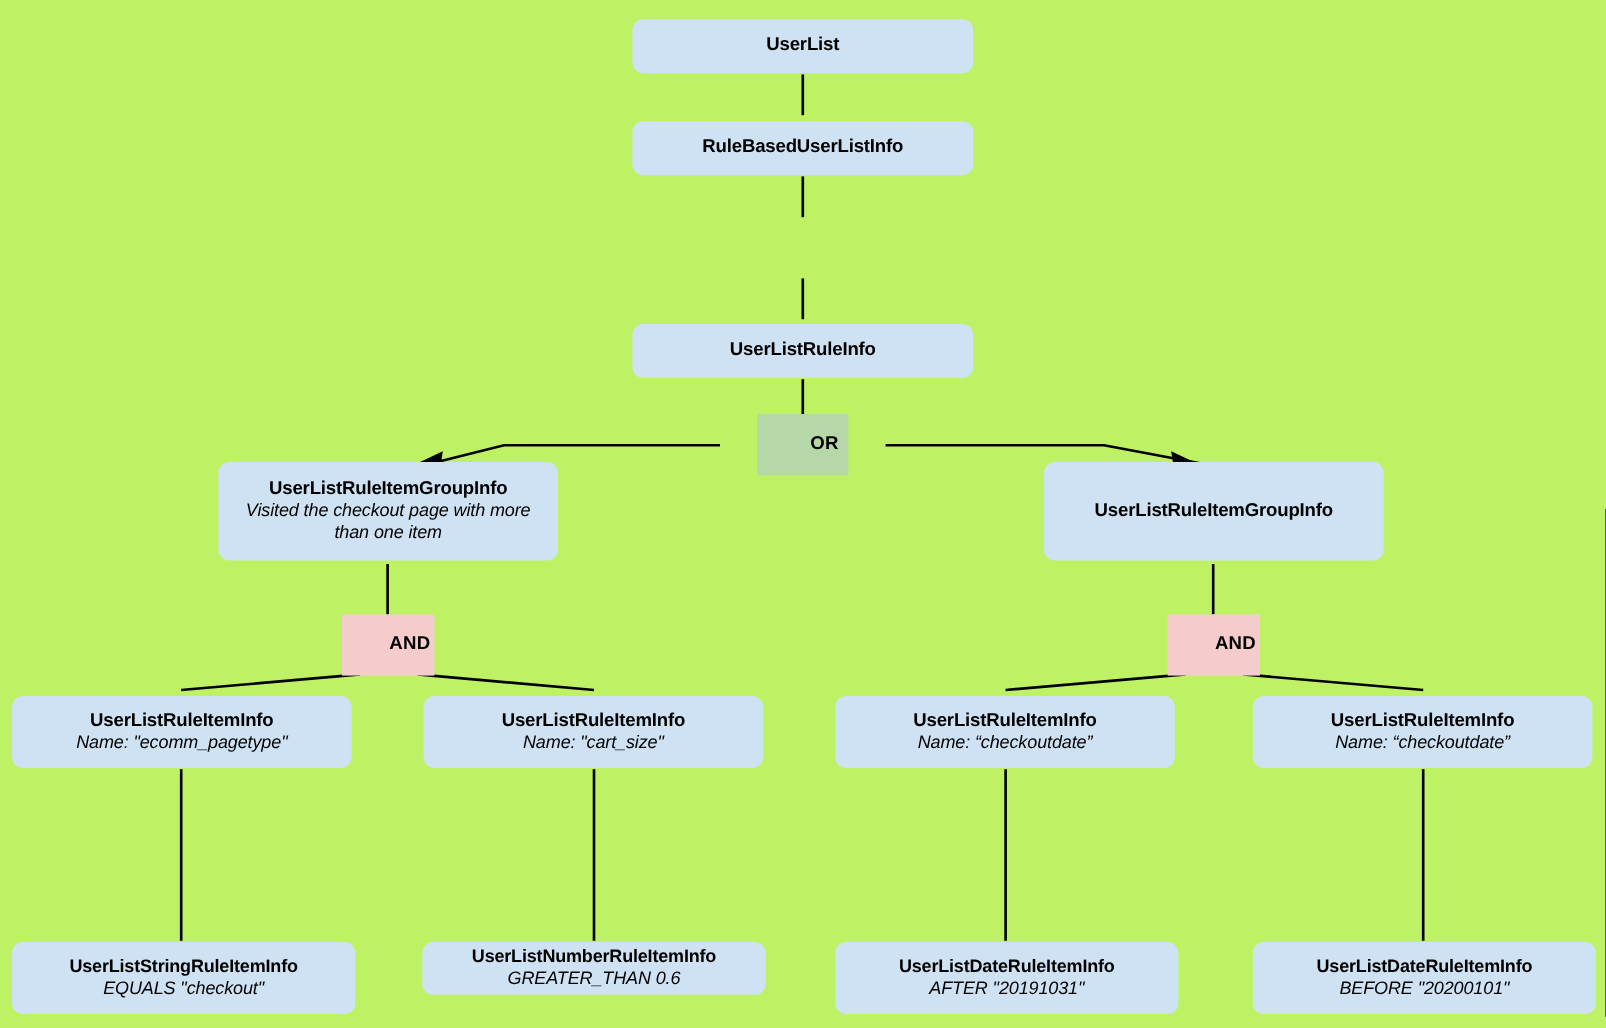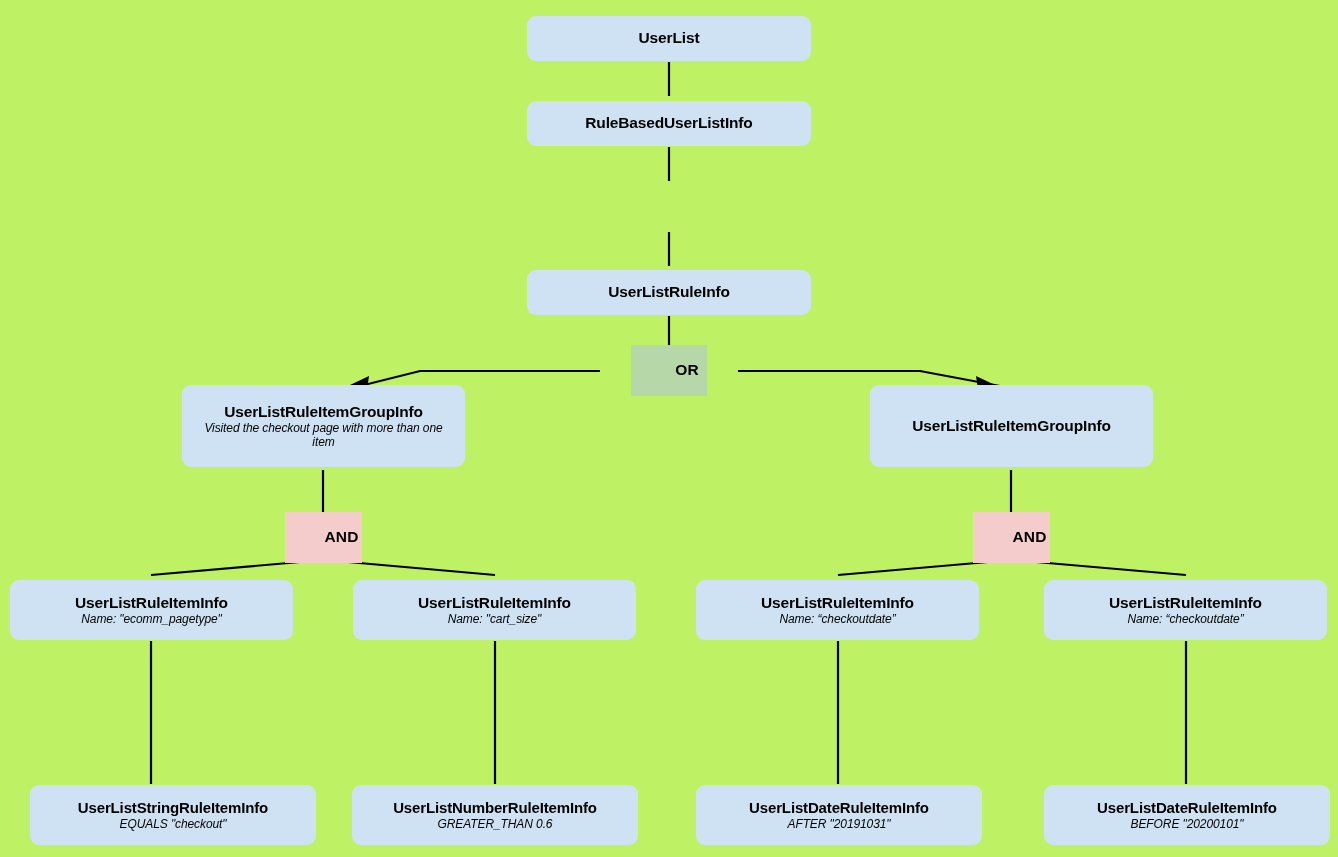--- a/index.html
+++ b/index.html
@@ -47,21 +47,21 @@
     font-weight: bold;
     font-size: 15.5px;
     letter-spacing: -0.15px;
     white-space: nowrap;
   }
   .node-title.small {
     font-size: 15px;
   }
   .node-sub {
     font-style: italic;
-    font-size: 12px;
+    font-size: 15px;
     letter-spacing: -0.1px;
     padding: 0 10px;
   }
   .node-sub.nowrap { white-space: nowrap; padding: 0; }
 
   .op-label {
     font-weight: bold;
     font-size: 15.5px;
     letter-spacing: 0.2px;
   }
@@ -151,26 +151,26 @@
   <div class="node entity" style="left:696px; top:580px; width:283px; height:60px;">
     <span class="node-title">UserListRuleItemInfo</span>
     <span class="node-sub nowrap">Name: “checkoutdate”</span>
   </div>
 
   <div class="node entity" style="left:1044px; top:580px; width:283px; height:60px;">
     <span class="node-title">UserListRuleItemInfo</span>
     <span class="node-sub nowrap">Name: “checkoutdate”</span>
   </div>
 
-  <div class="node entity" style="left:10px; top:785px; width:286px; height:60px;margin-left:20px;">
+  <div class="node entity" style="left:10px; top:785px; width:286px; height:60px;">
     <span class="node-title small">UserListStringRuleItemInfo</span>
     <span class="node-sub nowrap">EQUALS "checkout"</span>
   </div>
 
-  <div class="node entity" style="left:352px; top:785px; width:286px; height:60px;">
+  <div class="node entity" style="left:352px; top:785px; width:286px; height:44px;">
     <span class="node-title small">UserListNumberRuleItemInfo</span>
     <span class="node-sub nowrap">GREATER_THAN 0.6</span>
   </div>
 
   <div class="node entity" style="left:696px; top:785px; width:286px; height:60px;">
     <span class="node-title small">UserListDateRuleItemInfo</span>
     <span class="node-sub nowrap">AFTER "20191031"</span>
   </div>
 
   <div class="node entity" style="left:1044px; top:785px; width:286px; height:60px;">

